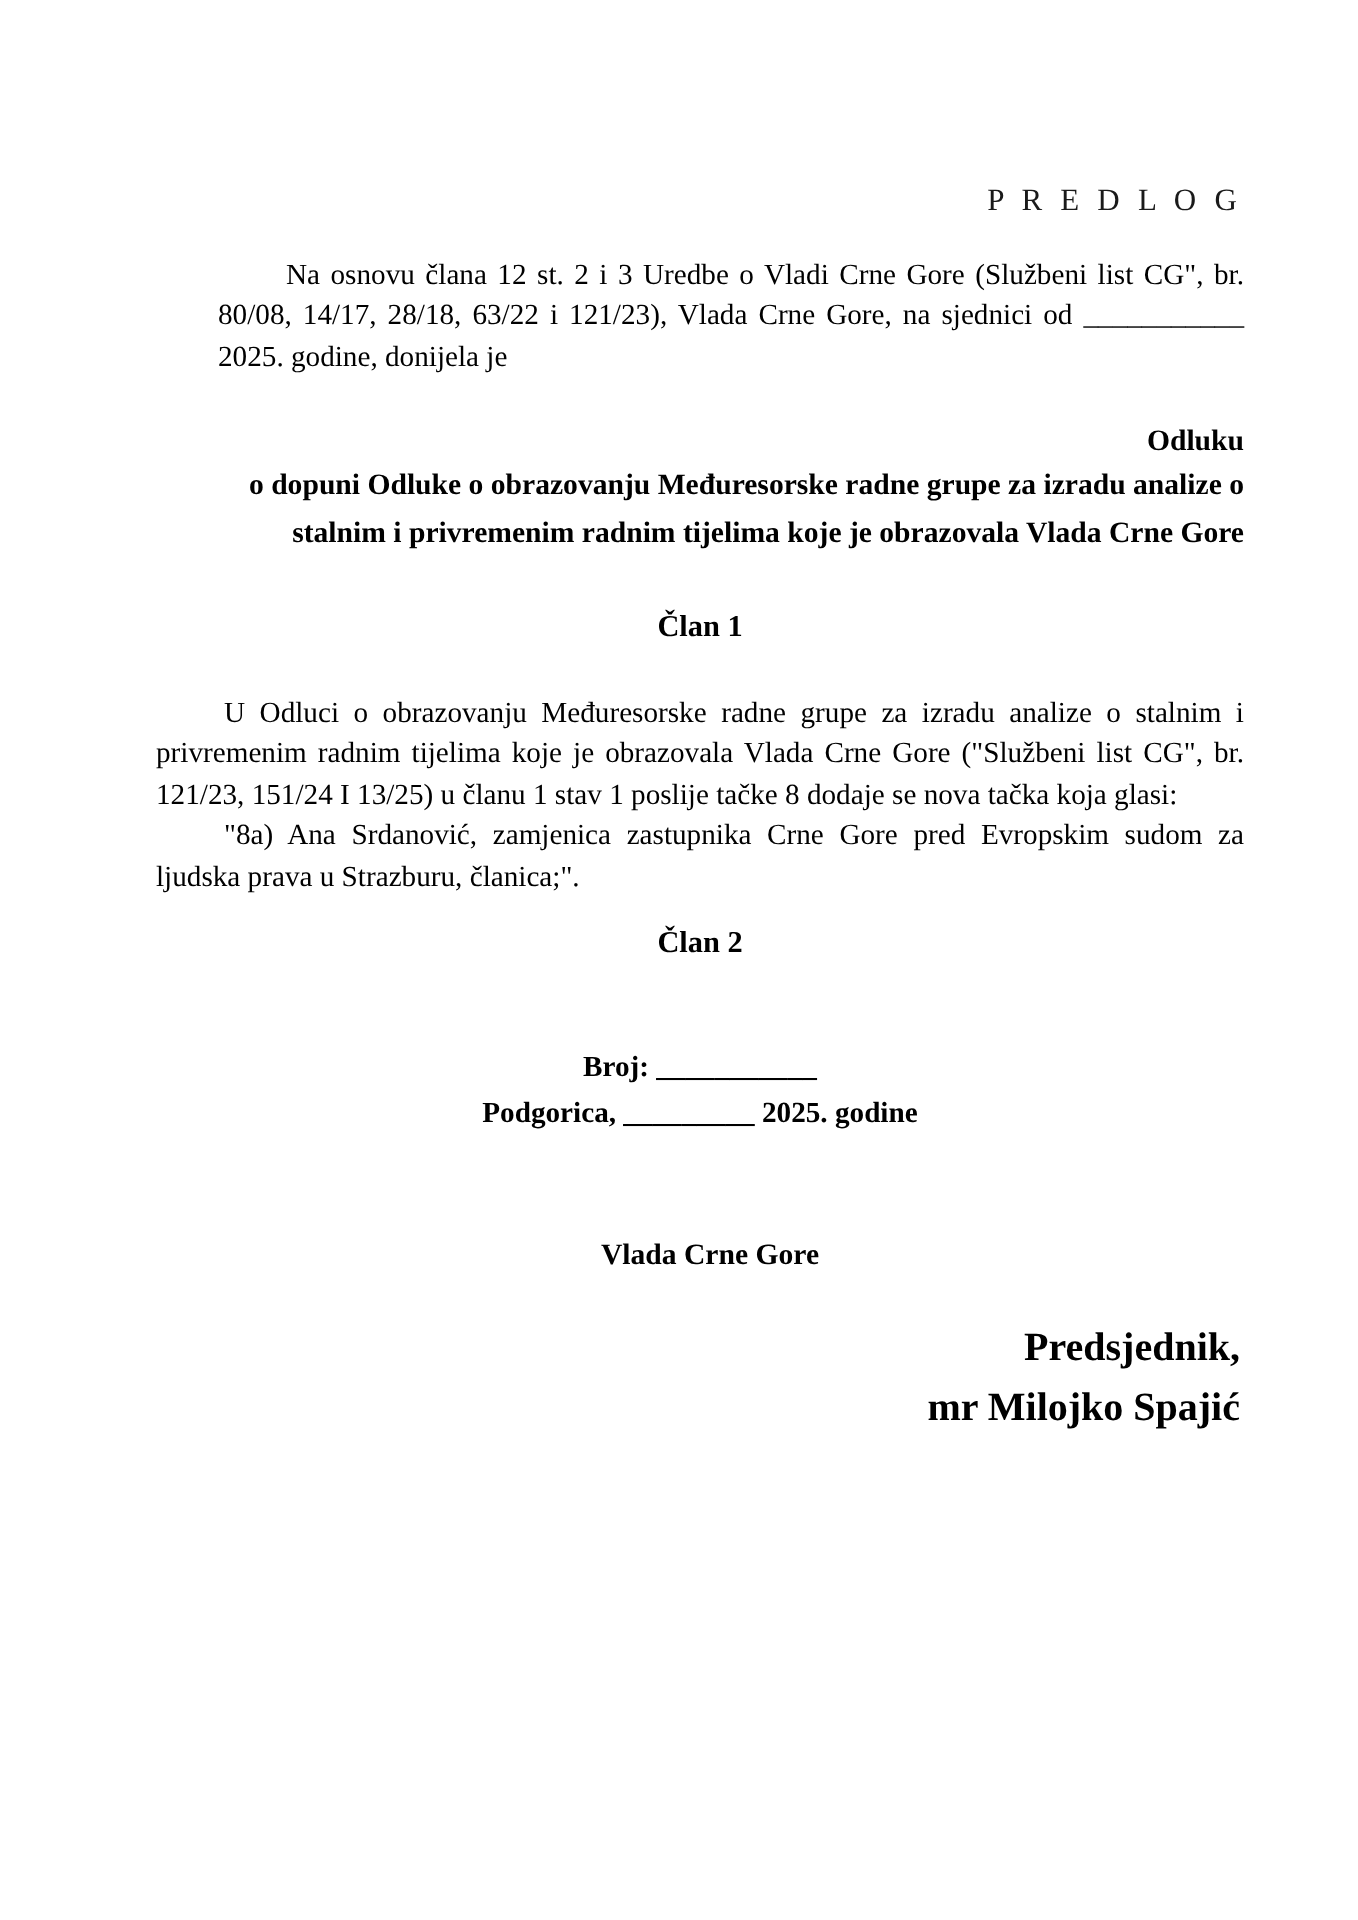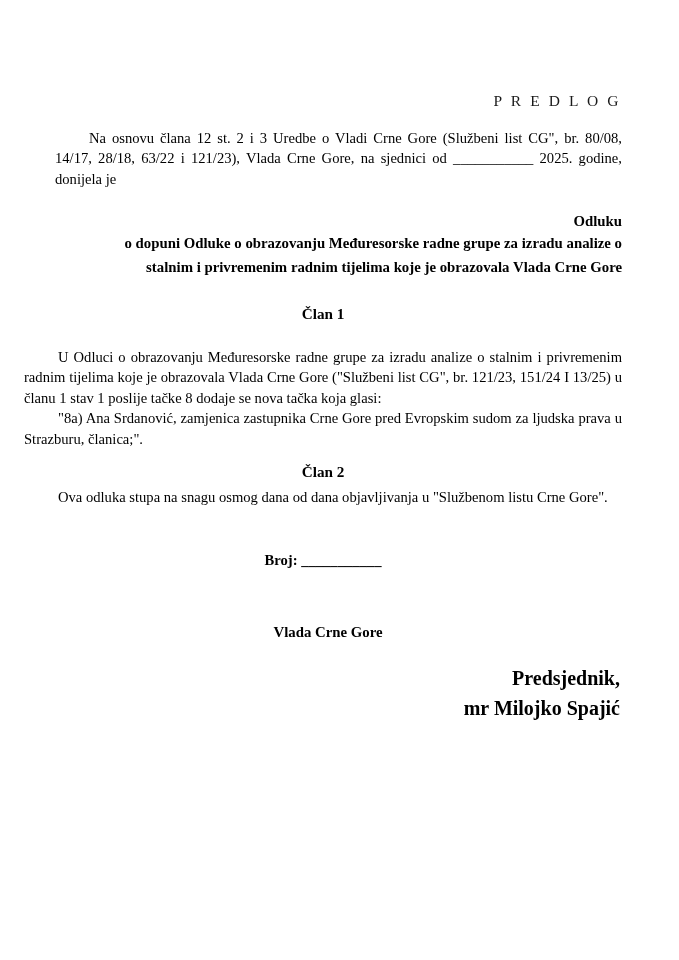--- a/index.html
+++ b/index.html
@@ -15,21 +15,21 @@
     position: relative;
     overflow: hidden;
   }
   .page {
     position: absolute;
     left: 0;
     top: 0;
     width: 679px;
     height: 960px;
     box-sizing: border-box;
-    padding: 56px 57px 0 24px;
+    padding: 56px 57px 0 78px;
   }
   .doc-header {
     text-align: right;
     font-size: 15.5px;
     letter-spacing: 2.6px;
     font-weight: 400;
     margin-top: 36px;
     margin-right: 1px;
     color: #1a1a1a;
   }
@@ -112,24 +112,24 @@
   </div>
 
   <div class="article-heading">Član 1</div>
 
   <p class="para body-para indent">U Odluci o obrazovanju Međuresorske radne grupe za izradu analize o stalnim i privremenim radnim tijelima koje je obrazovala Vlada Crne Gore ("Službeni list CG", br. 121/23, 151/24 I 13/25) u članu 1 stav 1 poslije tačke 8 dodaje se nova tačka koja glasi:</p>
 
   <p class="para quote-para indent">"8a) Ana Srdanović, zamjenica zastupnika Crne Gore pred Evropskim sudom za ljudska prava u Strazburu, članica;".</p>
 
   <div class="article-heading second">Član 2</div>
 
-  <p class="para body-para indent">Ova odluka stupa na snagu osmog dana od dana objavljivanja u "Službenom listu Crne Gore".</p>
 
   <div class="signature-block">
     <div>Broj: ___________</div>
+    <div>Podgorica, _________ 2025. godine</div>
   </div>
 
   <div class="gov-name">Vlada Crne Gore</div>
 
   <div class="signer">
     <div>Predsjednik,</div>
     <div>mr Milojko Spajić</div>
   </div>
 
 </div>

